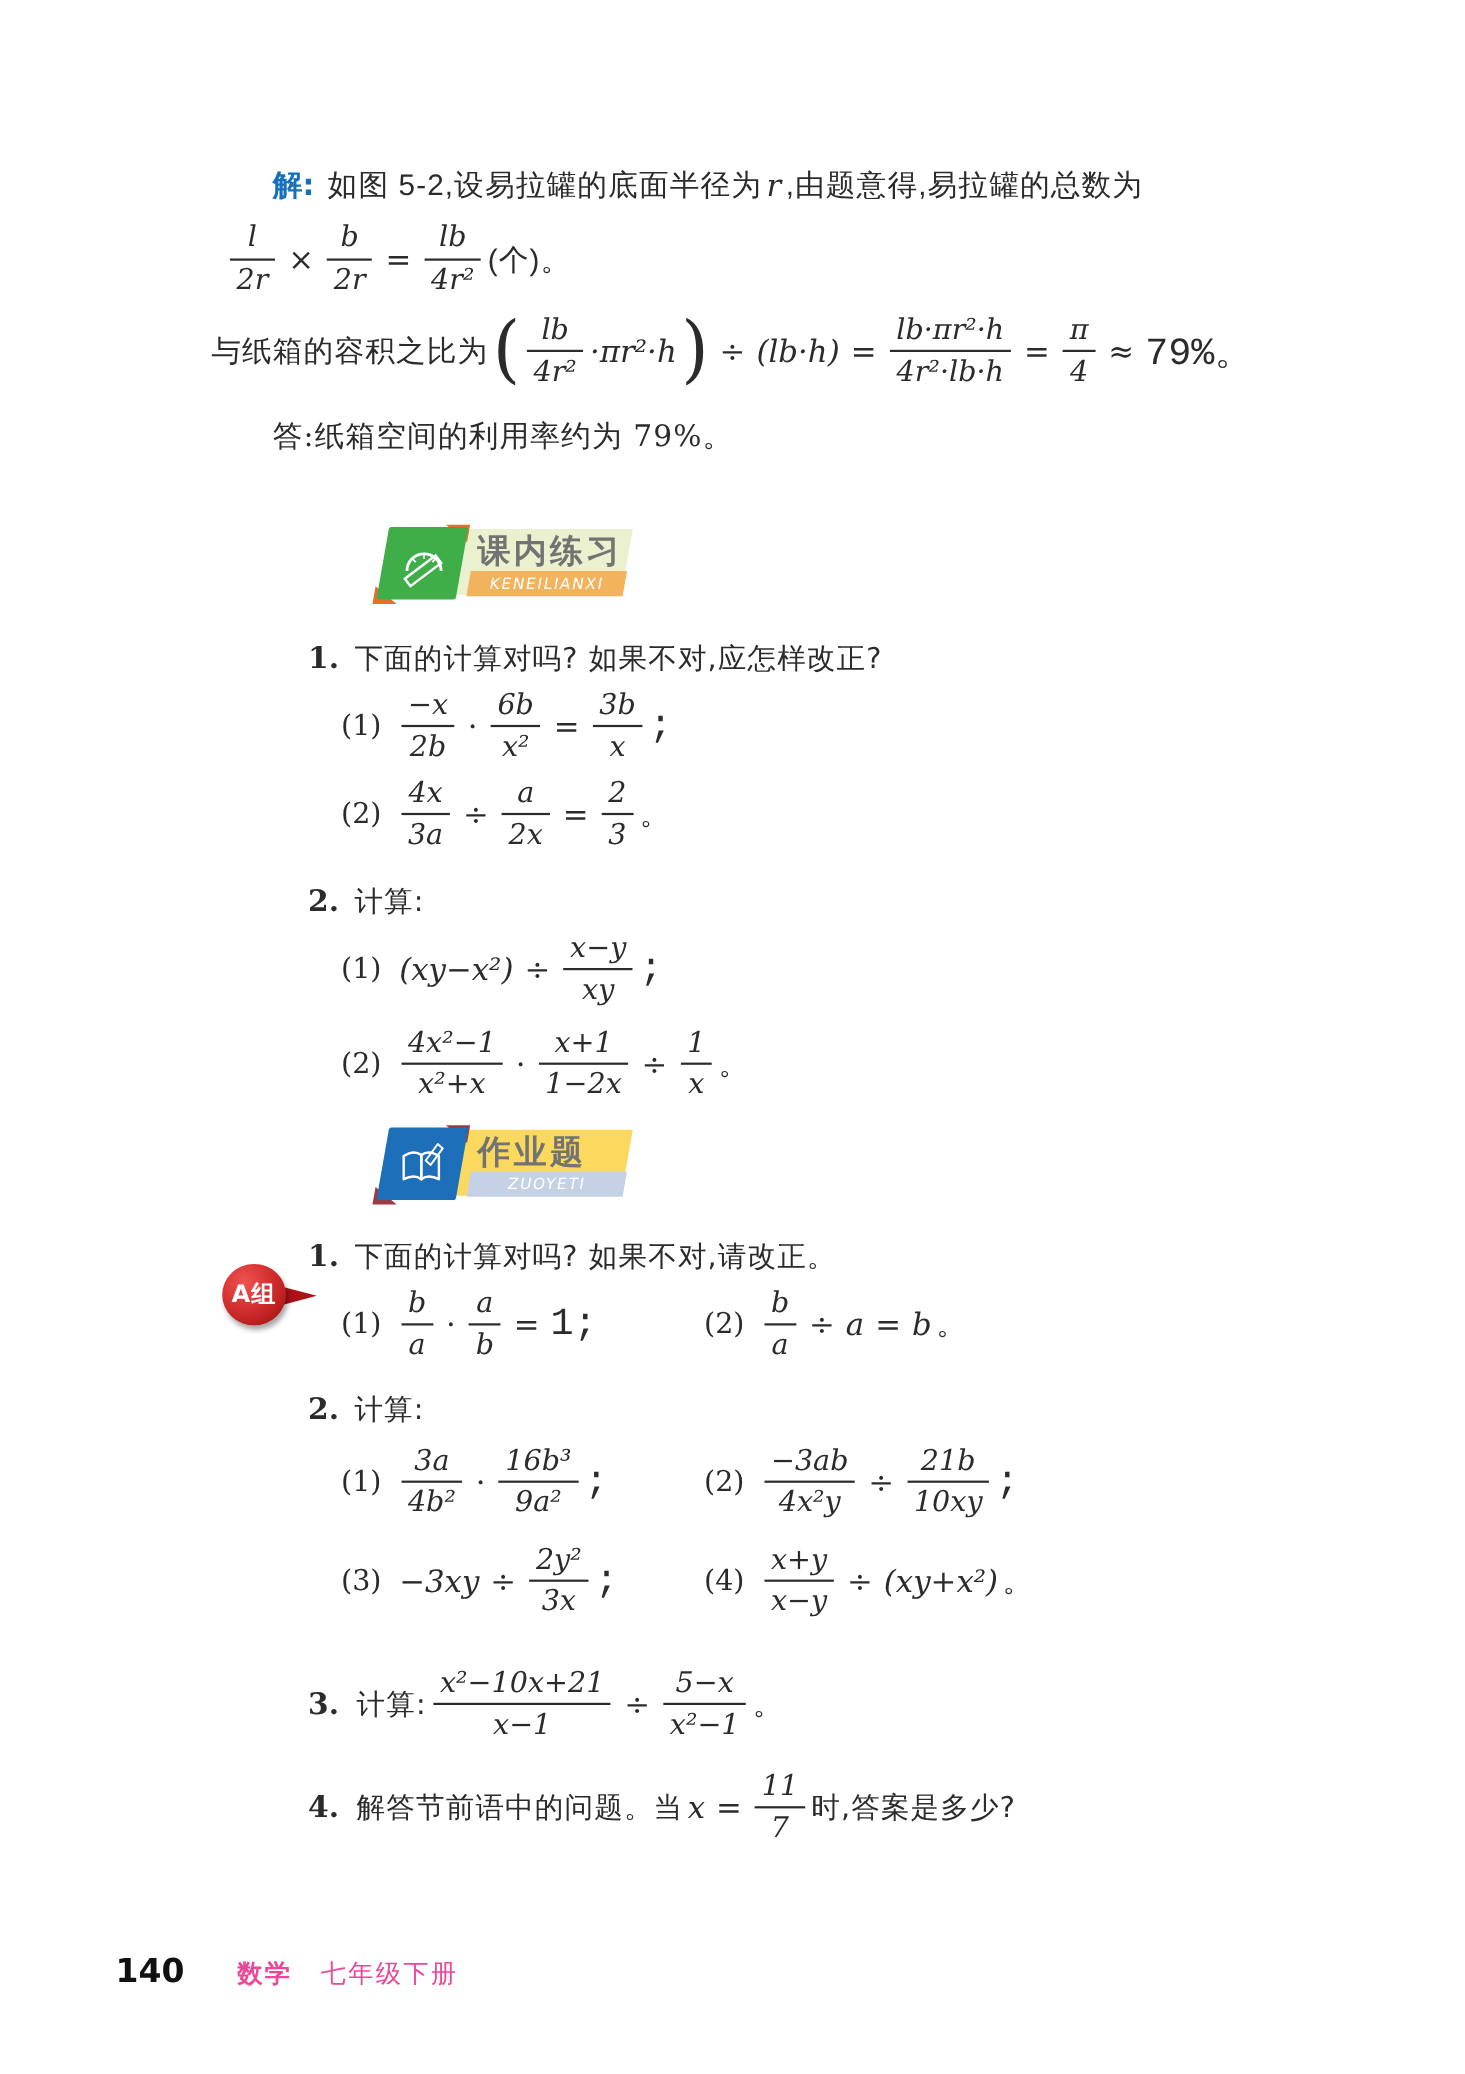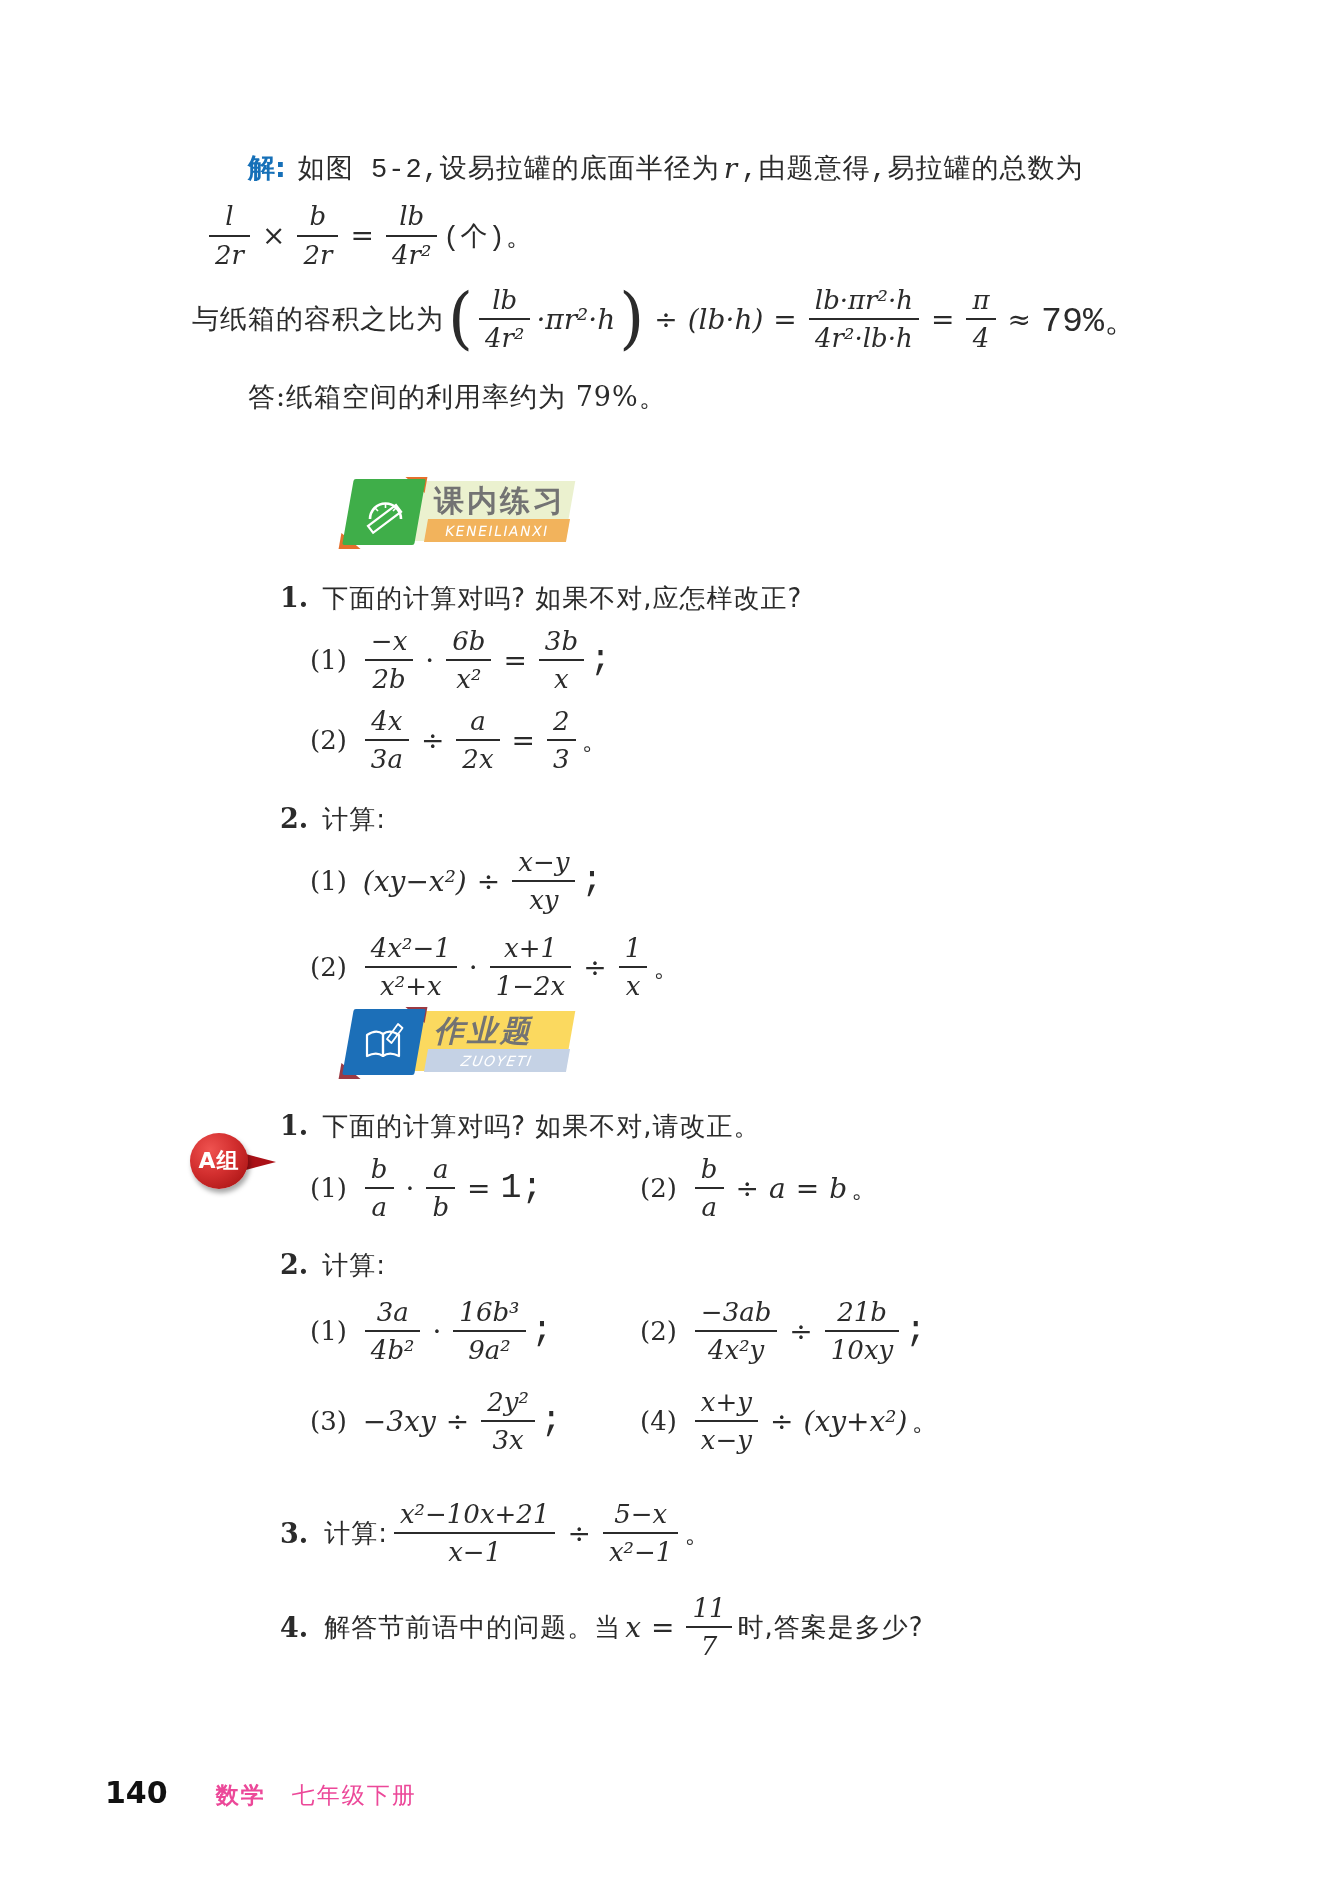--- a/index.html
+++ b/index.html
@@ -1,21 +1,21 @@
 <!DOCTYPE html>
 <html><head>
 <meta charset="utf-8">
 <style>
   html,body{margin:0;padding:0;background:#ffffff;}
   .page{position:relative;width:1332px;height:1885px;background:#ffffff;overflow:hidden;color:#2b2b2b;}
   .content{position:absolute;left:190px;top:150px;width:960px;}
 
   
   .cn-serif{font-family:"DejaVu Serif","Liberation Serif",serif;font-size:27px;letter-spacing:1px;line-height:1.35;}
-  .cns{font-family:Liberation Mono, monospace;font-size:27px;letter-spacing:1px;padding:0 2px;text-align:center;}
+  .cns{font-family:Liberation Sans, sans-serif;font-size:27px;letter-spacing:1px;padding:0 2px;text-align:center;}
   .cnh{font-family:"DejaVu Sans","Liberation Sans",sans-serif;font-size:26px;letter-spacing:1px;padding:0 2px;}
   .ups{font-family:Liberation Mono, monospace;font-size:35px;padding:0 2px;}
   .mtx{font-family:"DejaVu Serif","Liberation Serif",serif;font-style:italic;font-size:28px;padding:0 2px;}
   .op{font-family:"DejaVu Serif","Liberation Serif",serif;font-size:28px;padding:0 8px;}
   .lbl{font-family:"DejaVu Serif","Liberation Serif",serif;font-size:26px;margin-right:14px;}
   .bigp{font-family:"DejaVu Serif","Liberation Serif",serif;font-size:64px;font-weight:300;line-height:0.9;transform:scaleY(1.05);padding:0 2px;}
   .sol-label{color:#1670b8;font-weight:bold;font-family:"DejaVu Sans","Liberation Sans",sans-serif;font-size:27px;margin-right:10px;flex:none;}
 
   
   .frac{display:inline-flex;flex-direction:column;align-items:center;margin:0 4px;font-size:26px;line-height:1.25;font-family:"DejaVu Serif","Liberation Serif",serif;font-style:italic;text-align:center;}
@@ -51,26 +51,26 @@
   .practice .tri{border-top-color:#e5702c;border-bottom-color:#e5702c;}
   .homework .tri{border-top-color:#9b3a44;border-bottom-color:#9b3a44;}
   .bicon{position:absolute;left:0;top:0;width:72px;height:66px;transform:skewX(-10deg);display:flex;align-items:center;justify-content:center;z-index:2;border-radius:2px;}
   .practice .bicon{background:#3fae49;}
   .homework .bicon{background:#1c6fb8;}
   .bicon svg{transform:skewX(10deg);}
   .btitle{position:absolute;left:86px;top:2px;z-index:3;font-family:"DejaVu Sans","Liberation Sans",sans-serif;font-weight:bold;font-size:30px;letter-spacing:3px;color:#737373;}
   .bsub{position:absolute;left:78px;top:40px;width:142px;height:23px;transform:skewX(-10deg);z-index:2;display:flex;align-items:center;justify-content:center;font-family:"DejaVu Sans","Liberation Sans",sans-serif;font-size:14px;letter-spacing:1.5px;color:#ffffff;}
   .practice .bsub{background:#f2b35c;}
   .homework .bsub{background:#c5d2e5;}
-  .badge-hw{font-style:italic;}
+  .badge-hw{margin-top:16px;}
   .badge-pr{margin-top:64px;}
 
   
   .hw{position:relative;}
-  .groupA{position:absolute;left:0;top:24px;width:100px;height:64px;z-index:4;}
+  .groupA{position:absolute;left:12px;top:24px;width:100px;height:64px;z-index:4;}
   .ga-circle{position:absolute;left:0;top:0;width:58px;height:56px;border-radius:50%;
     background:radial-gradient(circle at 35% 30%, #ef5350 0%, #d32f2f 45%, #9e0d0d 100%);
     box-shadow:2px 4px 5px rgba(0,0,0,0.35);
     display:flex;align-items:center;justify-content:center;
     color:#fff;font-weight:bold;font-size:22px;font-family:"DejaVu Sans","Liberation Sans",sans-serif;letter-spacing:1px;}
   .ga-tail{position:absolute;left:52px;top:20px;width:0;height:0;
     border-top:9px solid transparent;border-bottom:9px solid transparent;border-left:34px solid #ab1117;}
 
   
   .footer{position:absolute;left:105px;top:1775px;display:flex;align-items:baseline;font-family:"DejaVu Sans","Liberation Sans",sans-serif;}

